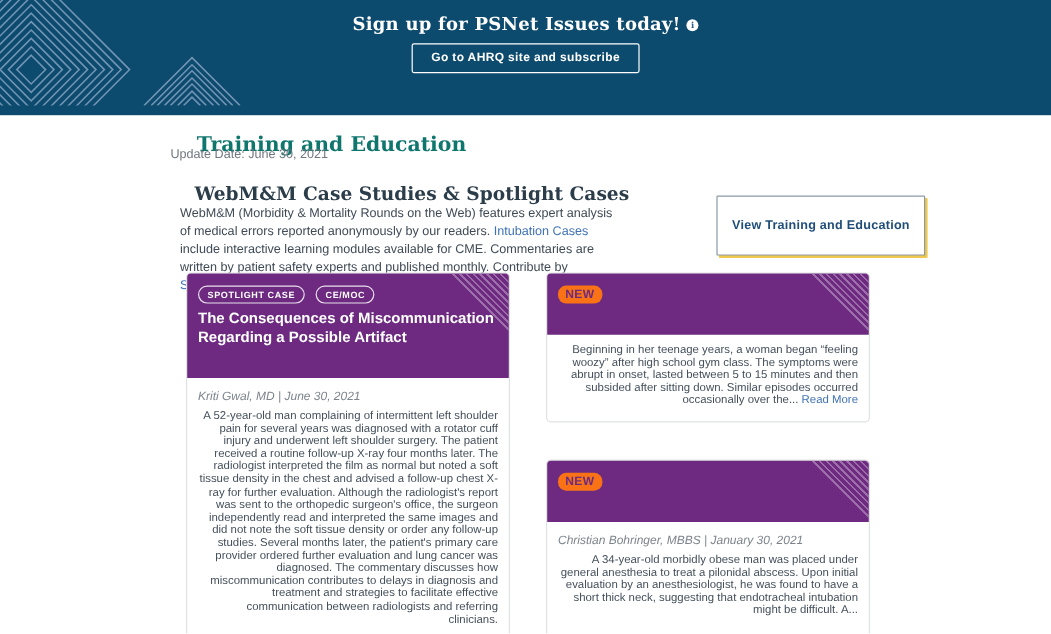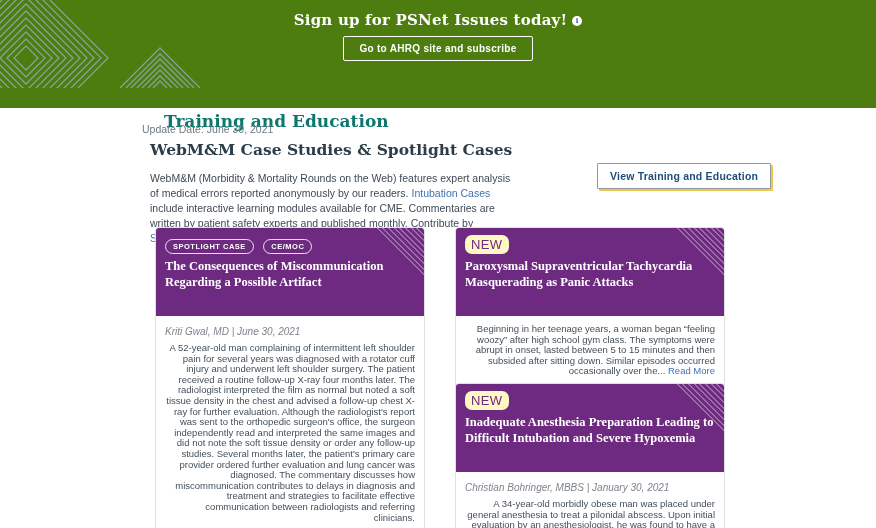--- a/index.html
+++ b/index.html
@@ -1,63 +1,63 @@
 <!DOCTYPE html>
 <html><head>
 <meta charset="utf-8">
 <style>
   html,body{margin:0;padding:0;}
   body{font-family:"Liberation Sans",sans-serif;background:#fff;}
   .page{position:relative;width:876px;height:528px;overflow:hidden;background:#fff;}
 
   
-  .banner{position:absolute;top:0;left:0;width:876px;height:108px;background:#4d7c0f;}
+  .banner{position:absolute;top:0;left:0;width:876px;height:96px;background:#0c4a6e;}
   .banner-pattern{position:absolute;top:0;left:0;pointer-events:none;}
   .banner-title{position:relative;text-align:center;padding-top:11px;color:#fff;
     font-family:"DejaVu Serif",serif;font-size:15px;font-weight:600;letter-spacing:.2px;}
   .info-icon{display:inline-block;width:10px;height:10px;border-radius:50%;background:#fff;
     color:#2d5b8e;font-size:7px;font-weight:bold;line-height:10px;text-align:center;
     vertical-align:middle;margin-left:5px;font-family:"DejaVu Serif",serif;}
   .banner-btn{display:block;margin:7px auto 0;background:transparent;border:1px solid #fff;
     color:#fff;font-family:"Liberation Sans",sans-serif;font-size:10px;font-weight:bold;
     letter-spacing:.3px;padding:6px 15px;border-radius:2px;cursor:pointer;}
 
   
   .page-title{position:absolute;left:150px;top:97px;margin:14px;color:#0f766e;
     font-family:"DejaVu Serif",serif;font-size:17px;font-weight:700;}
   .update-date{position:absolute;left:142px;top:123px;font-size:10.5px;color:#6f7780;}
-  .section-title{position:absolute;left:150px;top:140px;margin:0;color:#2c3d4a;
+  .section-title{position:absolute;left:150px;top:140px;margin:12px;color:#2c3d4a;
     font-family:"DejaVu Serif",serif;font-size:15.5px;font-weight:700;}
 
   .intro{position:absolute;left:150px;top:160px;width:366px;font-size:10.5px;
     line-height:15px;color:#3f4a55;}
   .intro a{color:#3f72b5;text-decoration:none;cursor:pointer;}
 
   .view-btn{position:absolute;left:597px;top:163px;background:#fff;color:#1f4e79;
     border:1px solid #8d9aa6;box-shadow:2px 2px 0 0 #eec94e;font-size:10.5px;font-weight:bold;
-    padding:6px 12px;letter-spacing:.2px;cursor:pointer;border-radius:1px;}
+    padding:18px 12px;letter-spacing:.2px;cursor:pointer;border-radius:1px;}
 
   
   .card{position:absolute;width:270px;background:#fff;border:1px solid #dfe1e2;
     border-radius:4px;box-sizing:border-box;}
   .card-left{left:155px;top:227px;}
   .card-rt{left:455px;top:227px;}
   .card-rb{left:455px;top:383px;min-height:160px;}
 
   .card-header{position:relative;background:#6d2a80;border-radius:3px 3px 0 0;
     padding:7px 9px 26px;overflow:hidden;}
   .corner-stripes{position:absolute;top:0;right:0;width:54px;height:54px;
     background:repeating-linear-gradient(45deg,rgba(255,255,255,0) 0 2.5px,rgba(255,255,255,.32) 2.5px 4px);
     clip-path:polygon(10% 0,100% 0,100% 90%);}
   .badge-outline{display:inline-block;border:1px solid rgba(255,255,255,.85);color:#fff;
     font-size:7.5px;font-weight:bold;letter-spacing:.5px;padding:2px 7px;border-radius:8px;
     margin-right:5px;}
-  .badge-solid{display:inline-block;background:#fef9c3;color:#6d2a80;font-size:13px;
-    font-weight:normal;letter-spacing:.4px;padding:2px 6px;border-radius:7px;}
-  .card-title{margin:5px 0 0;color:#fff;font-family:Liberation Serif, serif;
+  .badge-solid{display:inline-block;background:#f97316;color:#6d2a80;font-size:10px;
+    font-weight:bold;letter-spacing:.4px;padding:2px 6px;border-radius:7px;}
+  .card-title{margin:5px 0 0;color:#fff;font-family:Liberation Sans, sans-serif;
     font-size:12.5px;line-height:15.5px;font-weight:700;position:relative;}
 
   .card-body{padding:8px 9px 11px;}
   .byline{font-size:10px;color:#7d848c;margin:2px 0 6px;font-style:italic;}
   .excerpt{font-size:9.5px;line-height:10.6px;color:#434f5a;margin:0;text-align:right;}
   .read-more{color:#3f72b5;text-decoration:none;cursor:pointer;}
 </style>
 </head>
 <body>
 
@@ -109,32 +109,30 @@
       <div class="byline">Kriti Gwal, MD | June 30, 2021</div>
       <p class="excerpt">A 52-year-old man complaining of intermittent left shoulder pain for several years was diagnosed with a rotator cuff injury and underwent left shoulder surgery. The patient received a routine follow-up X-ray four months later. The radiologist interpreted the film as normal but noted a soft tissue density in the chest and advised a follow-up chest X-ray for further evaluation. Although the radiologist's report was sent to the orthopedic surgeon's office, the surgeon independently read and interpreted the same images and did not note the soft tissue density or order any follow-up studies. Several months later, the patient's primary care provider ordered further evaluation and lung cancer was diagnosed. The commentary discusses how miscommunication contributes to delays in diagnosis and treatment and strategies to facilitate effective communication between radiologists and referring clinicians.</p>
 
     </div>
   </div>
 
   <div class="card card-rt">
     <div class="card-header">
       <div class="corner-stripes"></div>
       <span class="badge-solid">NEW</span>
-      <h3 class="card-title">Paroxysmal Supraventricular Tachycardia Masquerading as Panic Attacks</h3>
     </div>
     <div class="card-body">
       <p class="excerpt"><span>Beginning in her teenage years, a woman began “feeling woozy” after high school gym class. The symptoms were abrupt in onset, lasted between 5 to 15 minutes and then subsided after sitting down. Similar episodes occurred occasionally over the...</span> <a class="read-more">Read More</a></p>
     </div>
   </div>
 
   <div class="card card-rb">
     <div class="card-header">
       <div class="corner-stripes"></div>
       <span class="badge-solid">NEW</span>
-      <h3 class="card-title">Inadequate Anesthesia Preparation Leading to Difficult Intubation and Severe Hypoxemia</h3>
     </div>
     <div class="card-body">
       <div class="byline">Christian Bohringer, MBBS | January 30, 2021</div>
       <p class="excerpt"><span>A 34-year-old morbidly obese man was placed under general anesthesia to treat a pilonidal abscess. Upon initial evaluation by an anesthesiologist, he was found to have a short thick neck, suggesting that endotracheal intubation might be difficult. A...</span> </p>
     </div>
   </div>
 
 </div>
 
 </body></html>

